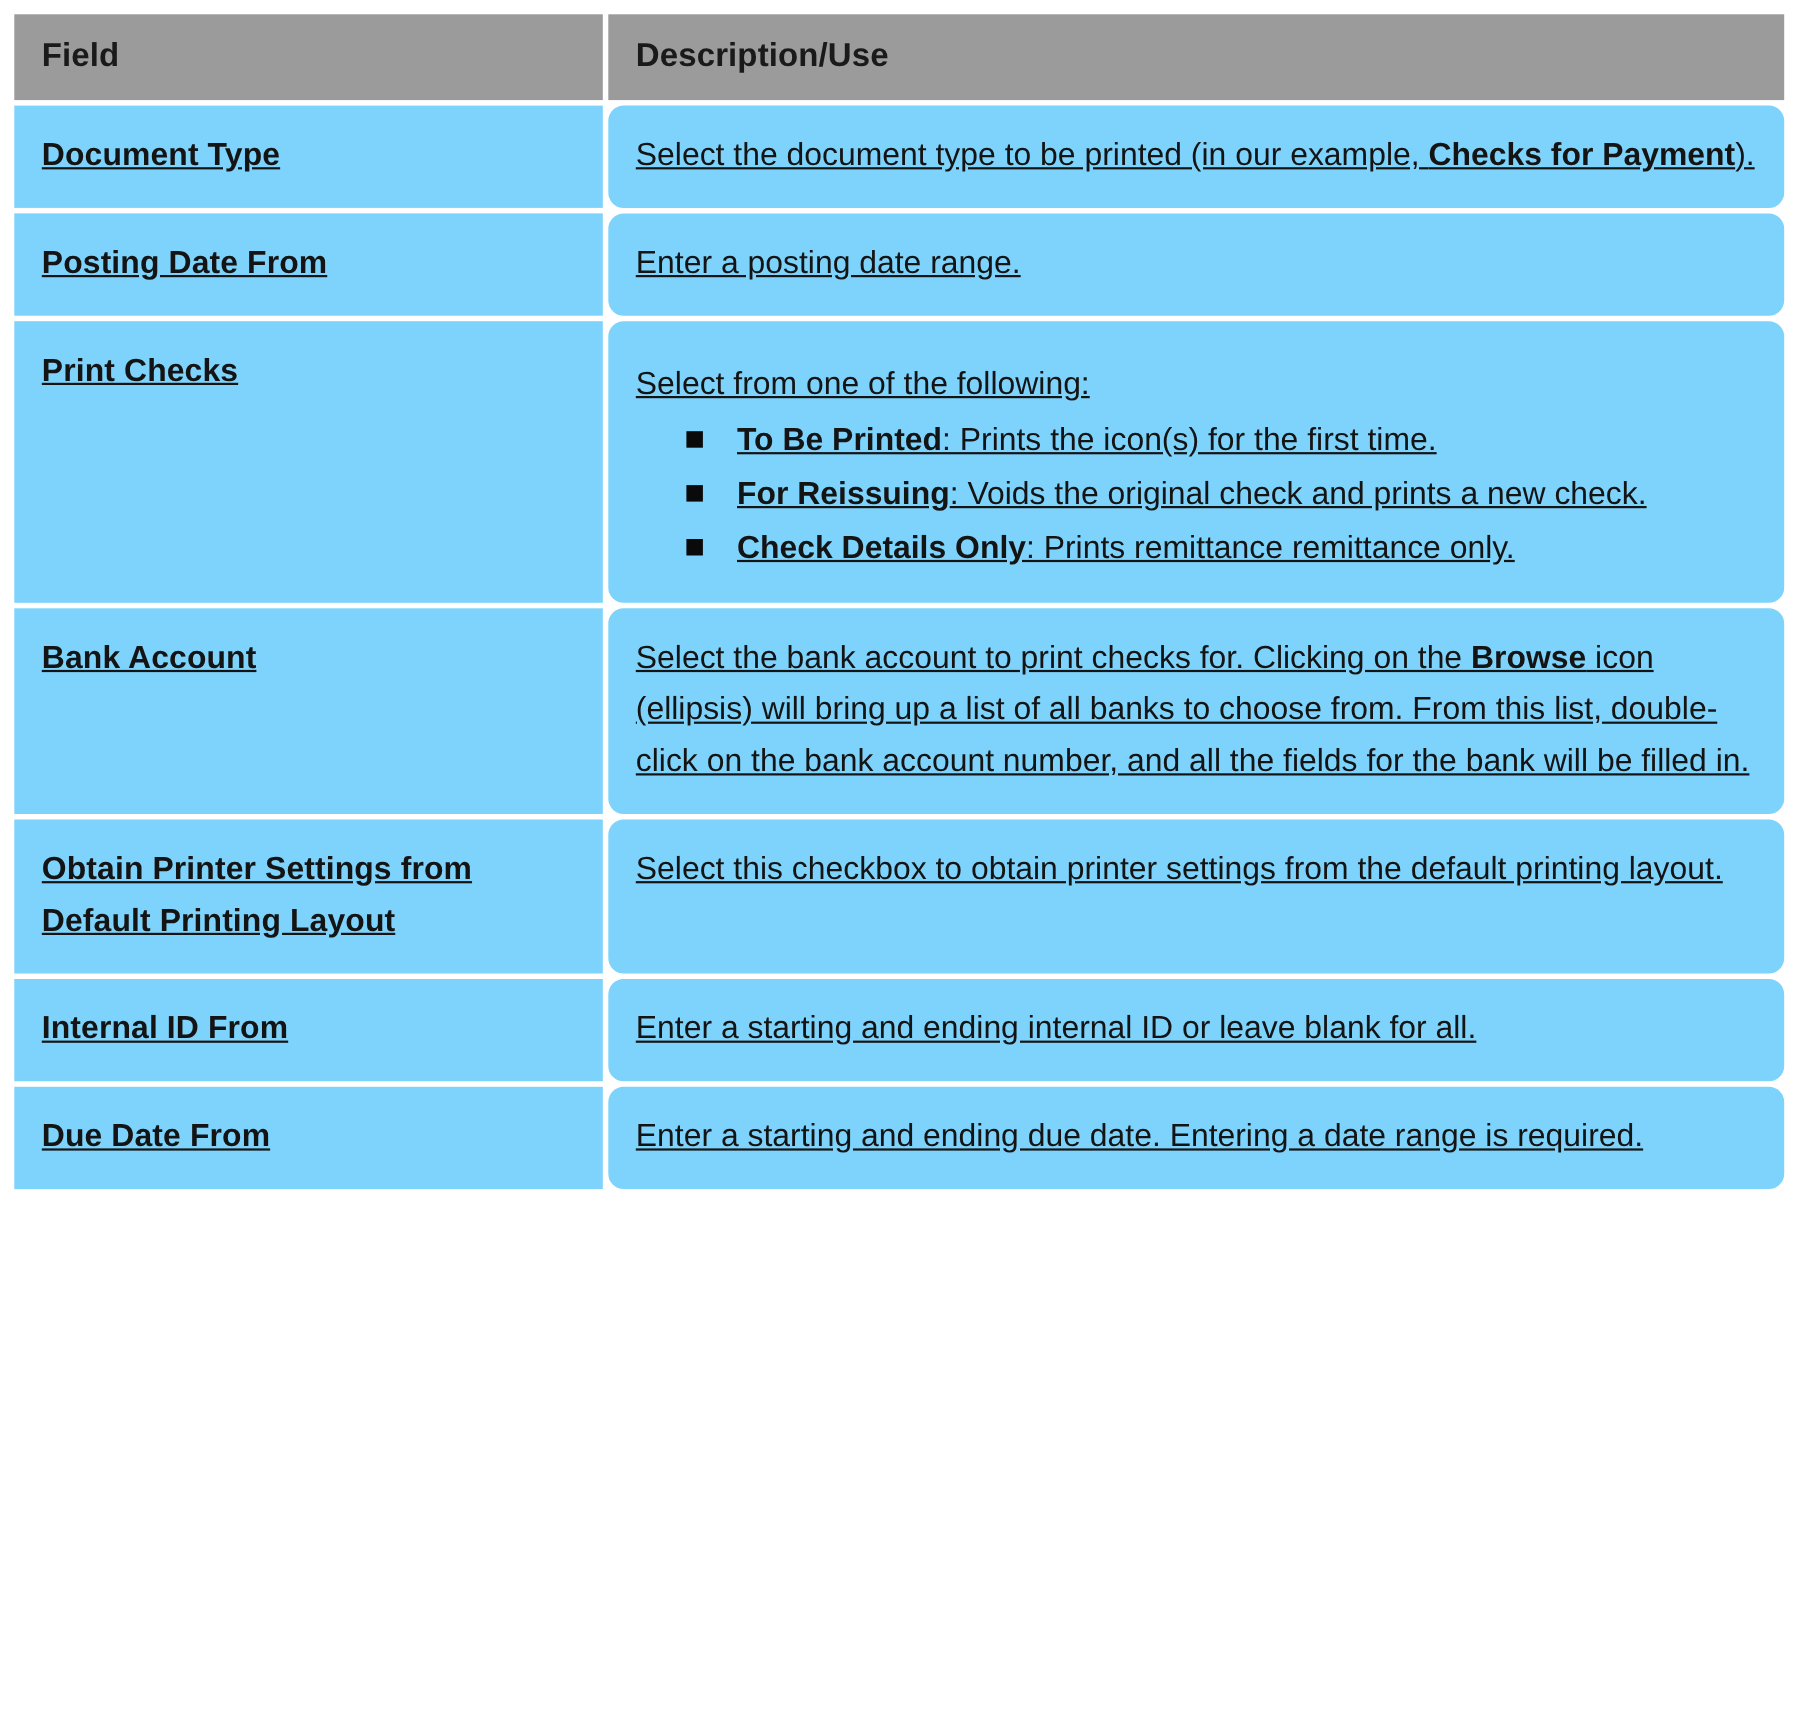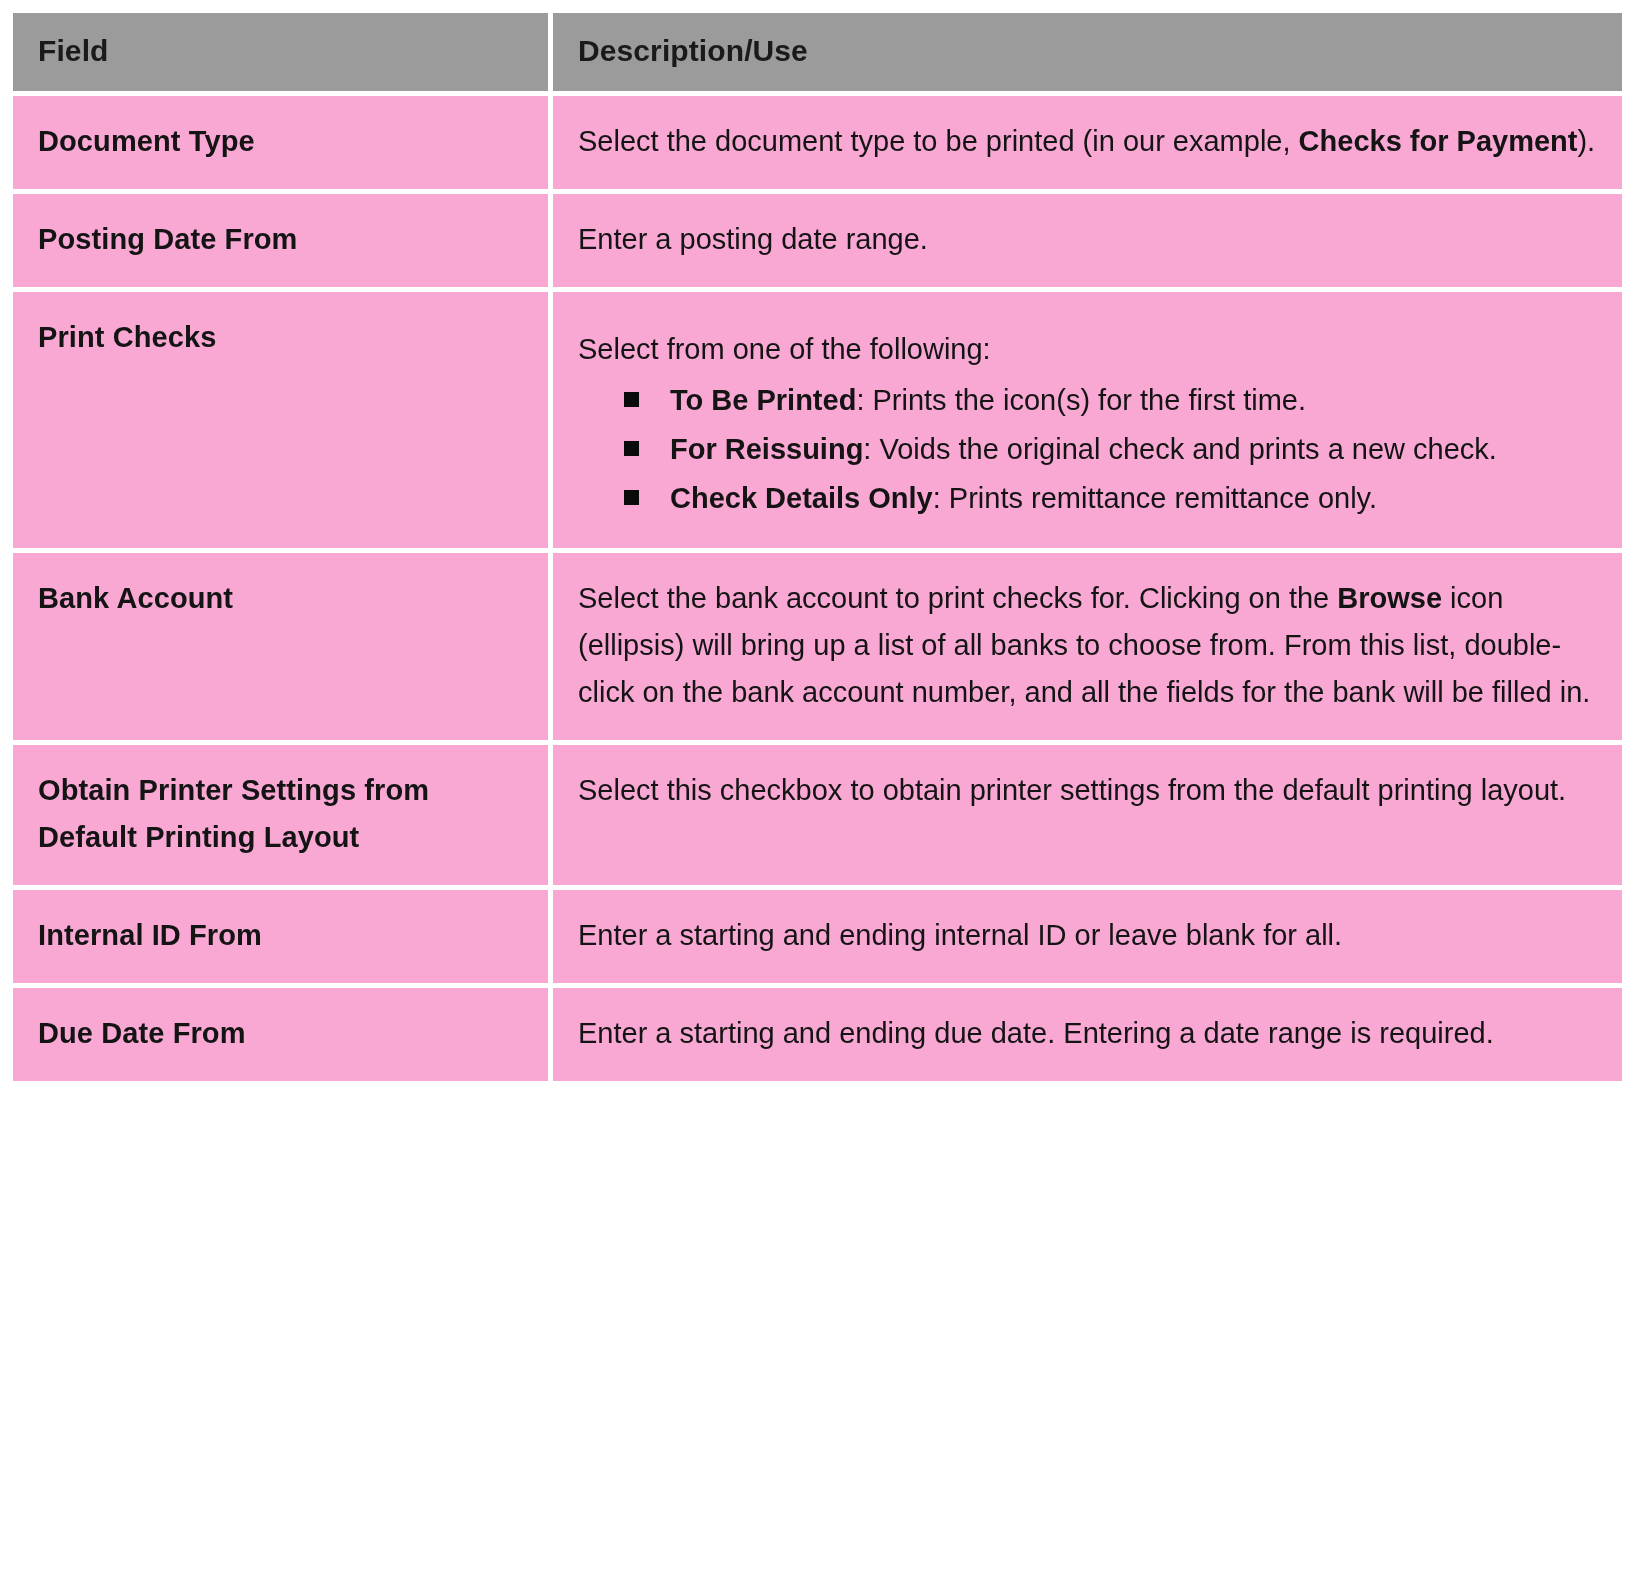--- a/index.html
+++ b/index.html
@@ -37,35 +37,37 @@
     vertical-align: middle;
     font-weight: bold;
     font-size: 30px;
     color: #1a1a1a;
     padding: 16px 22px 18px 25px;
     height: 44px;
     letter-spacing: 0.1px;
   }
 
   td.body-cell {
-    background: #f9a8d4;
+    background: #7dd3fc;
     vertical-align: top;
     color: #141414;
     padding: 22px 22px 24px 25px;
     font-size: 29px;
     line-height: 1.62;
+    text-decoration: underline;
   }
 
   td.field-cell {
     font-weight: bold;
     letter-spacing: 0.1px;
   }
 
   td.desc-cell {
     font-weight: normal;
+    border-radius: 14px;
   }
 
   td.desc-cell b, td.field-cell b {
     font-weight: bold;
   }
 
   .intro-line {
     display: block;
     margin-top: 12px;
   }

